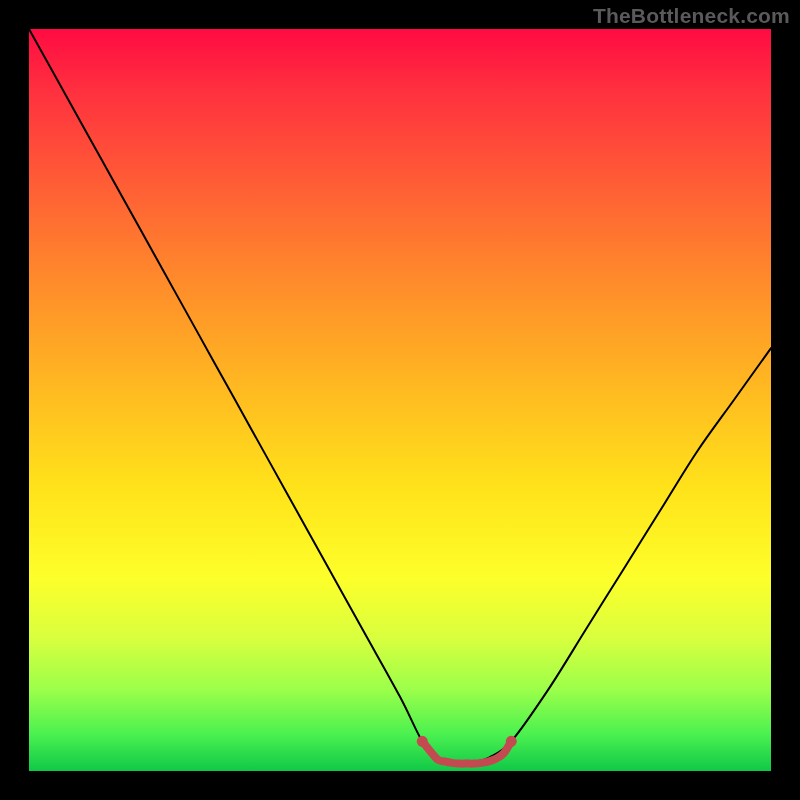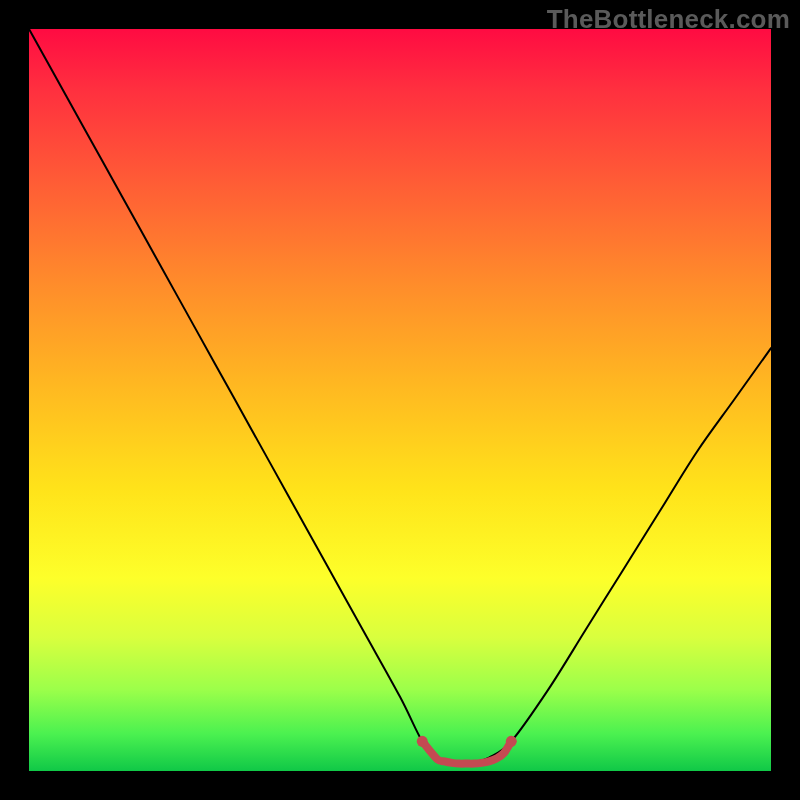--- a/index.html
+++ b/index.html
@@ -38,21 +38,21 @@
       #9cff4a 89%,
       #4bf150 95%,
       #10c847 100%
     );
   }
   .watermark {
     position: absolute;
     top: 4px;
     right: 10px;
     color: #5a5a5a;
-    font-size: 26px;
+    font-size: 21px;
     font-weight: 600;
     letter-spacing: 0.2px;
     user-select: none;
   }
   svg.curve {
     position: absolute;
     left: 0;
     top: 0;
     width: 742px;
     height: 742px;

